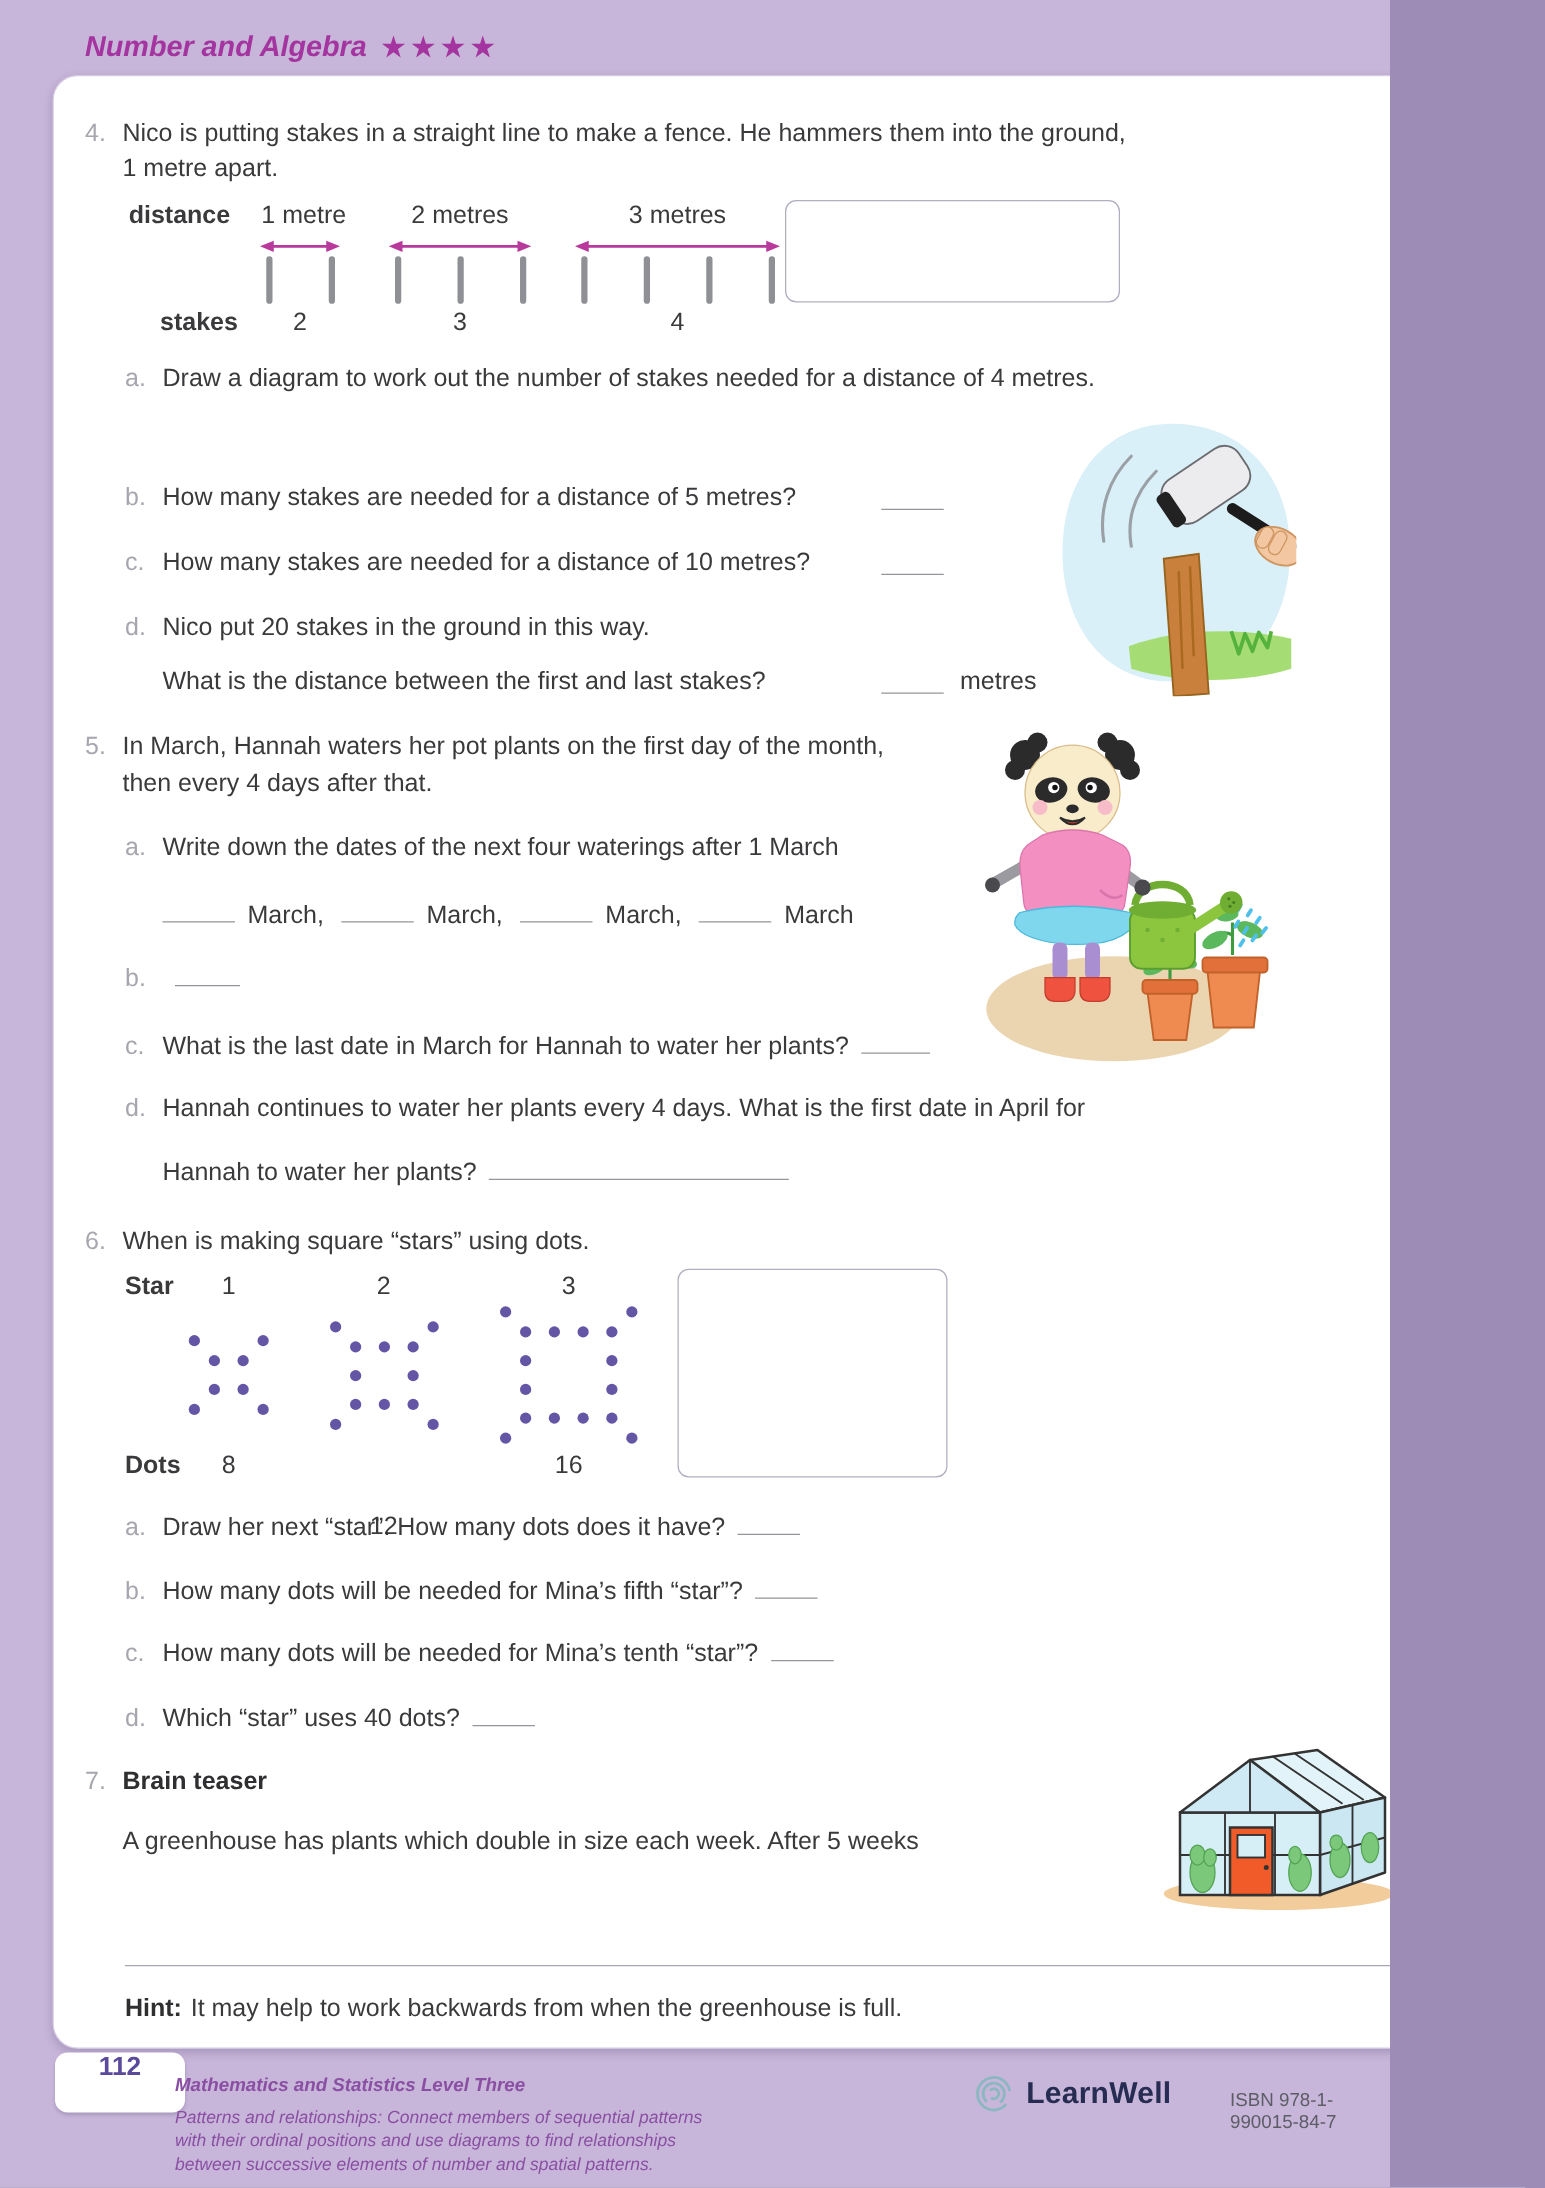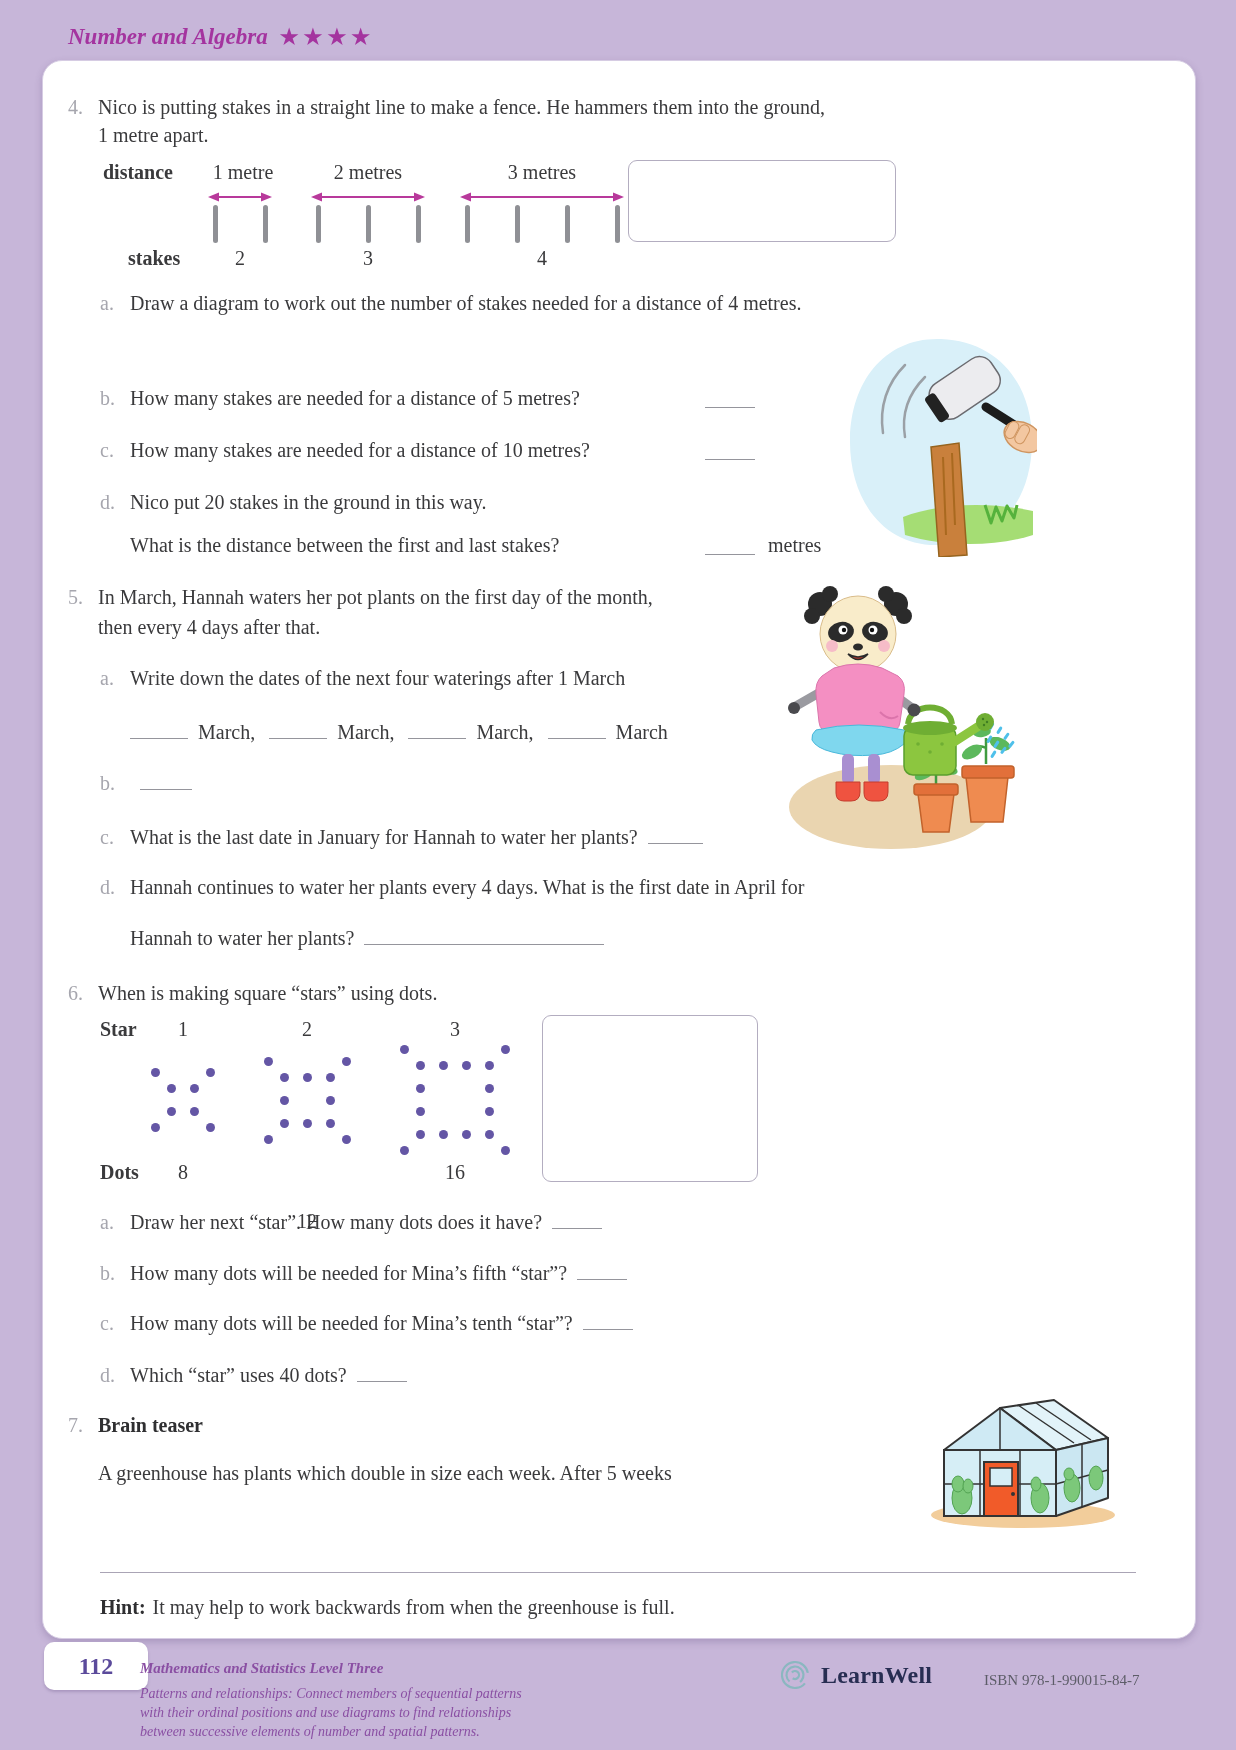--- a/index.html
+++ b/index.html
@@ -1,22 +1,22 @@
 <!DOCTYPE html>
 <html style="--bg: #c7b6d9; --magenta: #a4349f; --arrow: #b8399b; --dot: #6456a5; --footerp: #8a4fa3; --navy: #272d52;"><head>
 <meta charset="utf-8">
 <style>
   :root{
     --bg:#c7b6d9; --magenta:#a4349f; --arrow:#b8399b; --dot:#6456a5;
     --text:#3a3a3c; --gray:#a6a6ae; --blankc:#95959c; --boxc:#b3adc0;
     --footerp:#8a4fa3; --navy:#272d52;
   }
   html,body{margin:0;padding:0;background:#9d8cb5;}
-  .page{position:relative;width:1236px;height:1750px;background:var(--bg);
-    font-family:Liberation Serif, serif;overflow:hidden;}
+  .page{position:relative;width:1112px;height:1750px;background:var(--bg);
+    font-family:Liberation Sans, sans-serif;overflow:hidden;}
   .hdr{position:absolute;left:68px;top:24px;font-size:23px;font-weight:bold;
     font-style:italic;color:var(--magenta);}
   .hdr .stars{font-style:normal;margin-left:12px;letter-spacing:5px;font-size:21px;}
   .card{position:absolute;left:42px;top:60px;width:1152px;height:1577px;background:#fff;
     border:1px solid #d6cce3;border-radius:20px;box-shadow:0 3px 7px rgba(80,60,110,.25);}
   .row{position:absolute;display:flex;align-items:baseline;font-size:20px;color:var(--text);
     white-space:nowrap;height:27px;line-height:27px;}
   .num{width:30px;flex:none;color:var(--gray);}
   .b{font-weight:bold;color:#2f2f31;}
   .blank{display:inline-block;border-bottom:1.7px solid var(--blankc);margin-bottom:-5px;height:2px;}
@@ -24,22 +24,22 @@
   .dlabel{position:absolute;font-size:20px;color:var(--text);line-height:24px;}
   .cx{transform:translateX(-50%);}
   .answer-box{position:absolute;border:1.7px solid var(--boxc);border-radius:9px;background:#fff;}
   .stake{position:absolute;width:5px;height:38px;background:#8f9095;border-radius:2.5px;}
   .arrow{position:absolute;}
   .dot{position:absolute;width:9px;height:9px;border-radius:50%;background:var(--dot);}
   .starbox{position:absolute;}
   .illus{position:absolute;}
   .ansline{position:absolute;border-bottom:1.7px solid #aaa4b5;}
   .tab{position:absolute;left:44px;top:1642px;width:104px;height:48px;background:#fff;
-    border-radius:10px;display:flex;align-items:center;justify-content:center;
-    font-size:24px;color:#5b4a9b;font-weight:600;box-shadow:0 2px 3px rgba(80,60,110,.25);}
+    border-radius:10px;display:flex;justify-content:center;
+    font-size:21px;color:#5b4a9b;font-weight:600;box-shadow:0 2px 3px rgba(80,60,110,.25);}
   .curr1{position:absolute;left:140px;top:1660px;font-size:15px;font-style:italic;
     color:var(--footerp);font-weight:600;}
   .currs{position:absolute;left:140px;top:1684px;font-size:14px;font-style:italic;
     color:var(--footerp);line-height:19px;}
   .brand{position:absolute;left:778px;top:1658px;display:flex;align-items:center;gap:9px;}
   .brand .word{font-size:24px;font-weight:bold;color:var(--navy);letter-spacing:.2px;}
   .isbn{position:absolute;left:984px;top:1672px;font-size:15px;color:#5d5d68;}
 </style>
 </head>
 <body>
@@ -163,21 +163,21 @@
     <span style="margin-left:10px">March,</span>
     <span class="blank" style="width:58px;margin-left:14px"></span>
     <span style="margin-left:10px">March</span>
   </div>
   <div class="row" style="left:100px;top:770px">
     <span class="num">b.</span>
     <span class="blank" style="width:52px;margin-left:10px"></span>
   </div>
   <div class="row" style="left:100px;top:824px">
     <span class="num">c.</span>
-    <span>What is the last date in January for Hannah to water her plants?</span>
+    <span>What is the last date in March for Hannah to water her plants?</span>
     <span class="blank" style="width:55px;margin-left:10px"></span>
   </div>
   <div class="row" style="left:100px;top:874px">
     <span class="num">d.</span>
     <span>Hannah continues to water her plants every 4 days. What is the first date in April for</span>
   </div>
   <div class="row" style="left:100px;top:925px">
     <span class="num"></span>
     <span>Hannah to water her plants?</span>
     <span class="blank" style="width:240px;margin-left:10px"></span>

